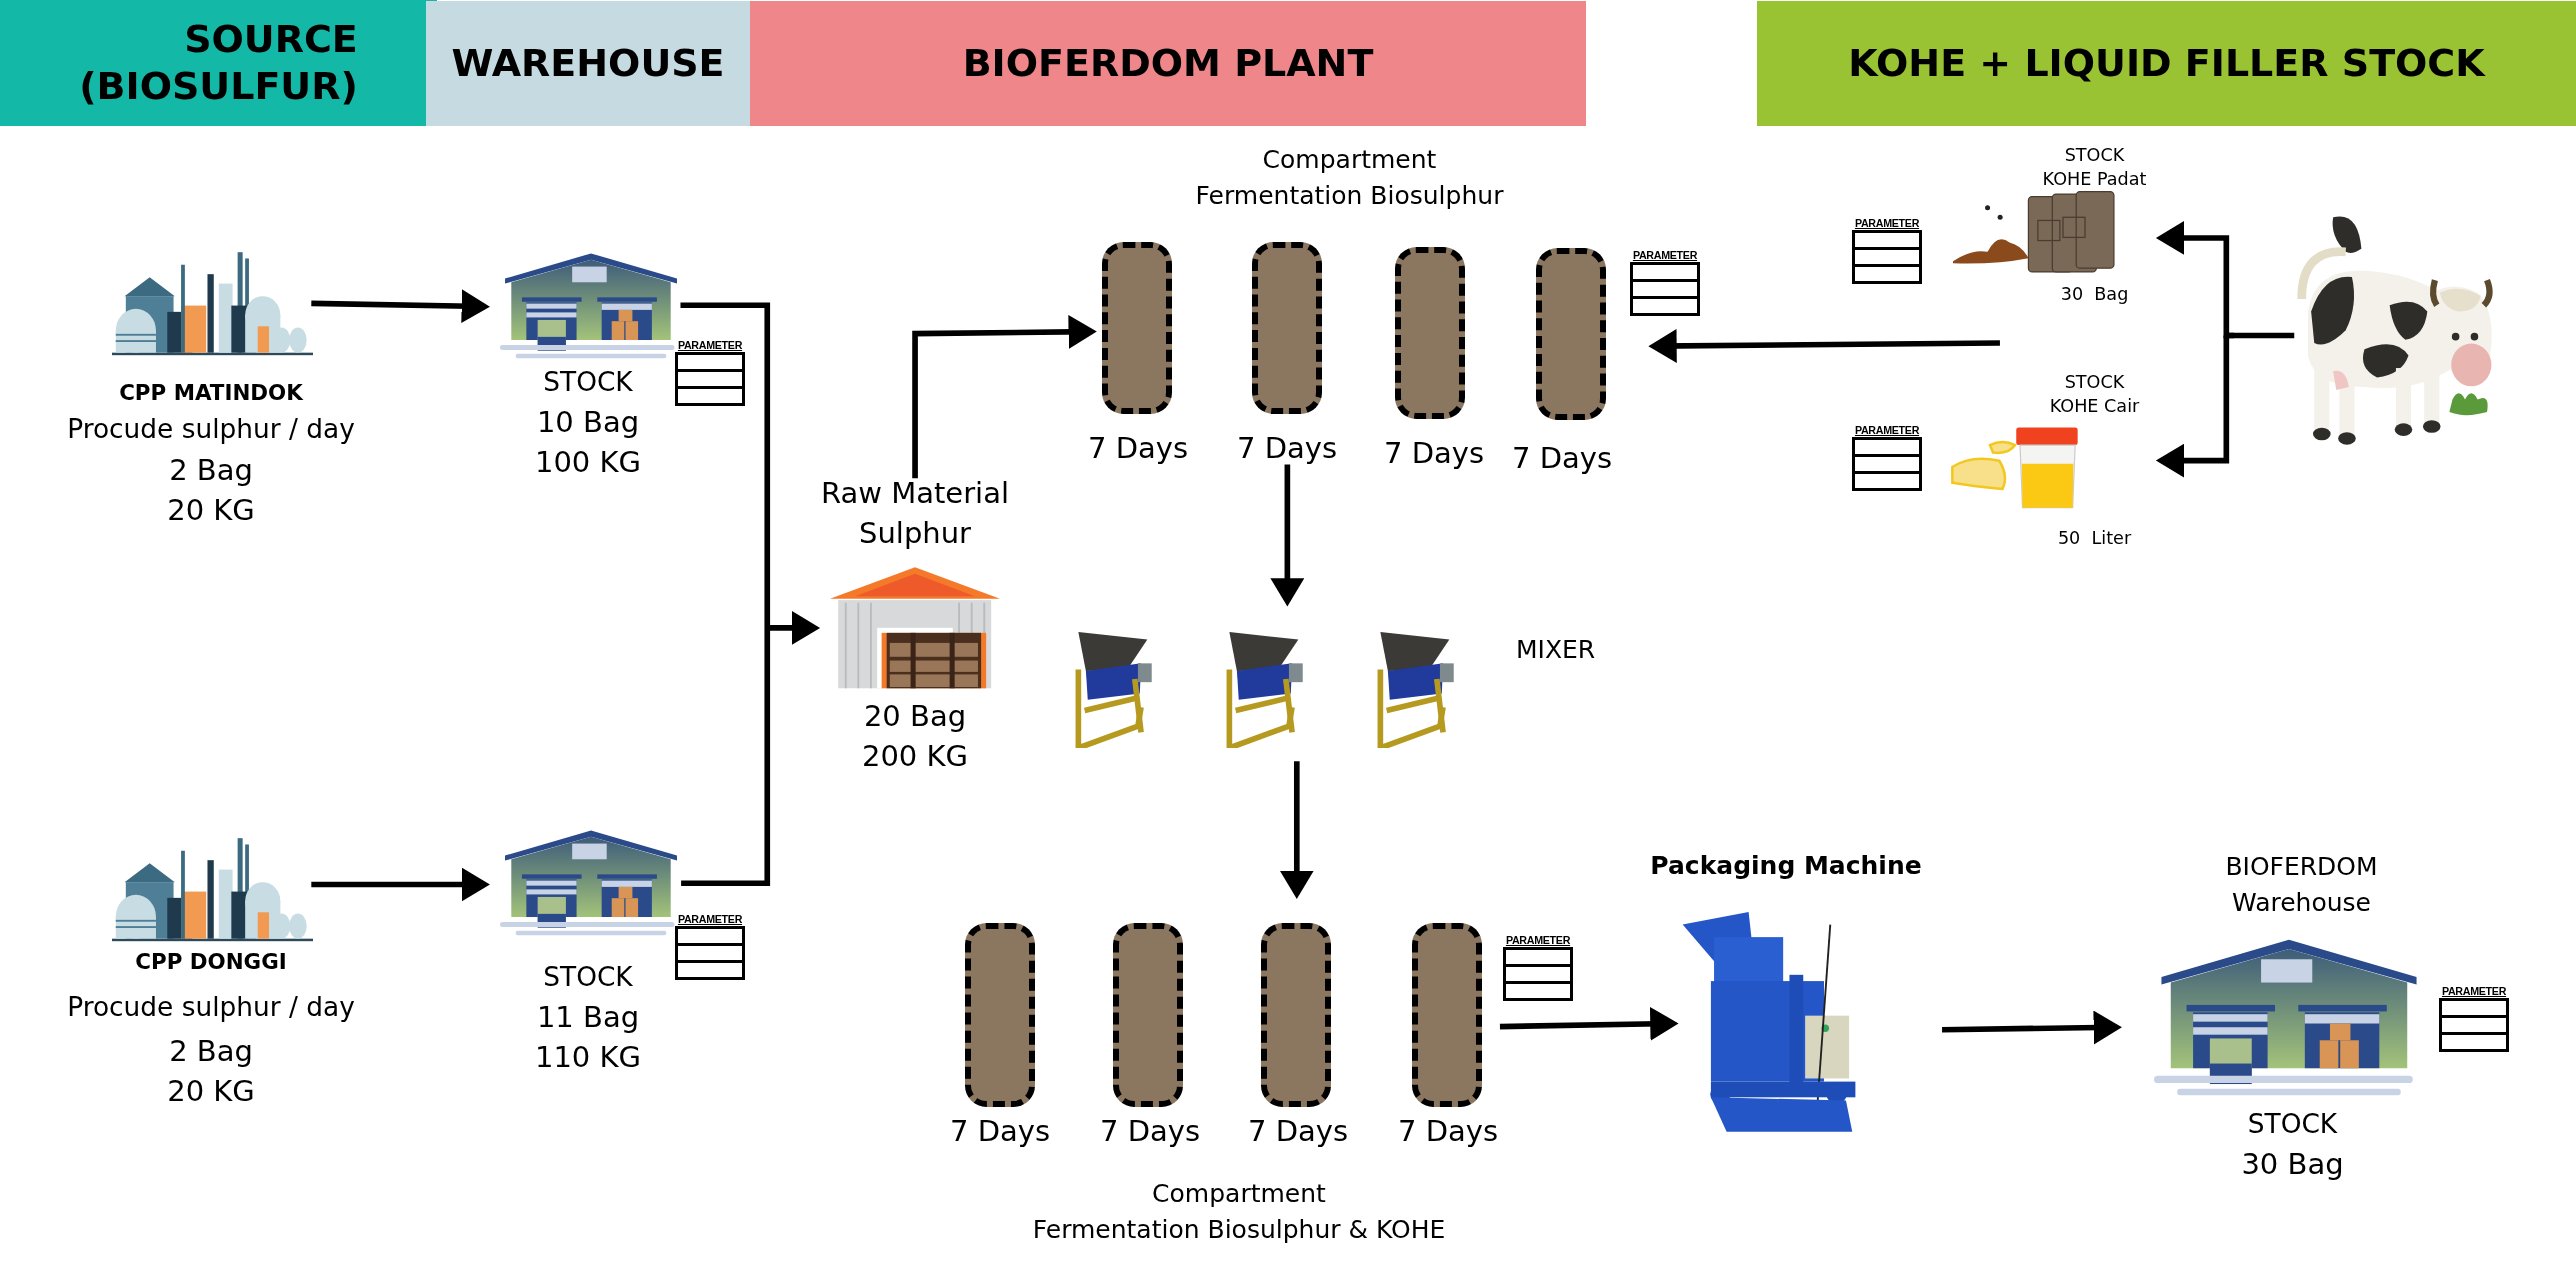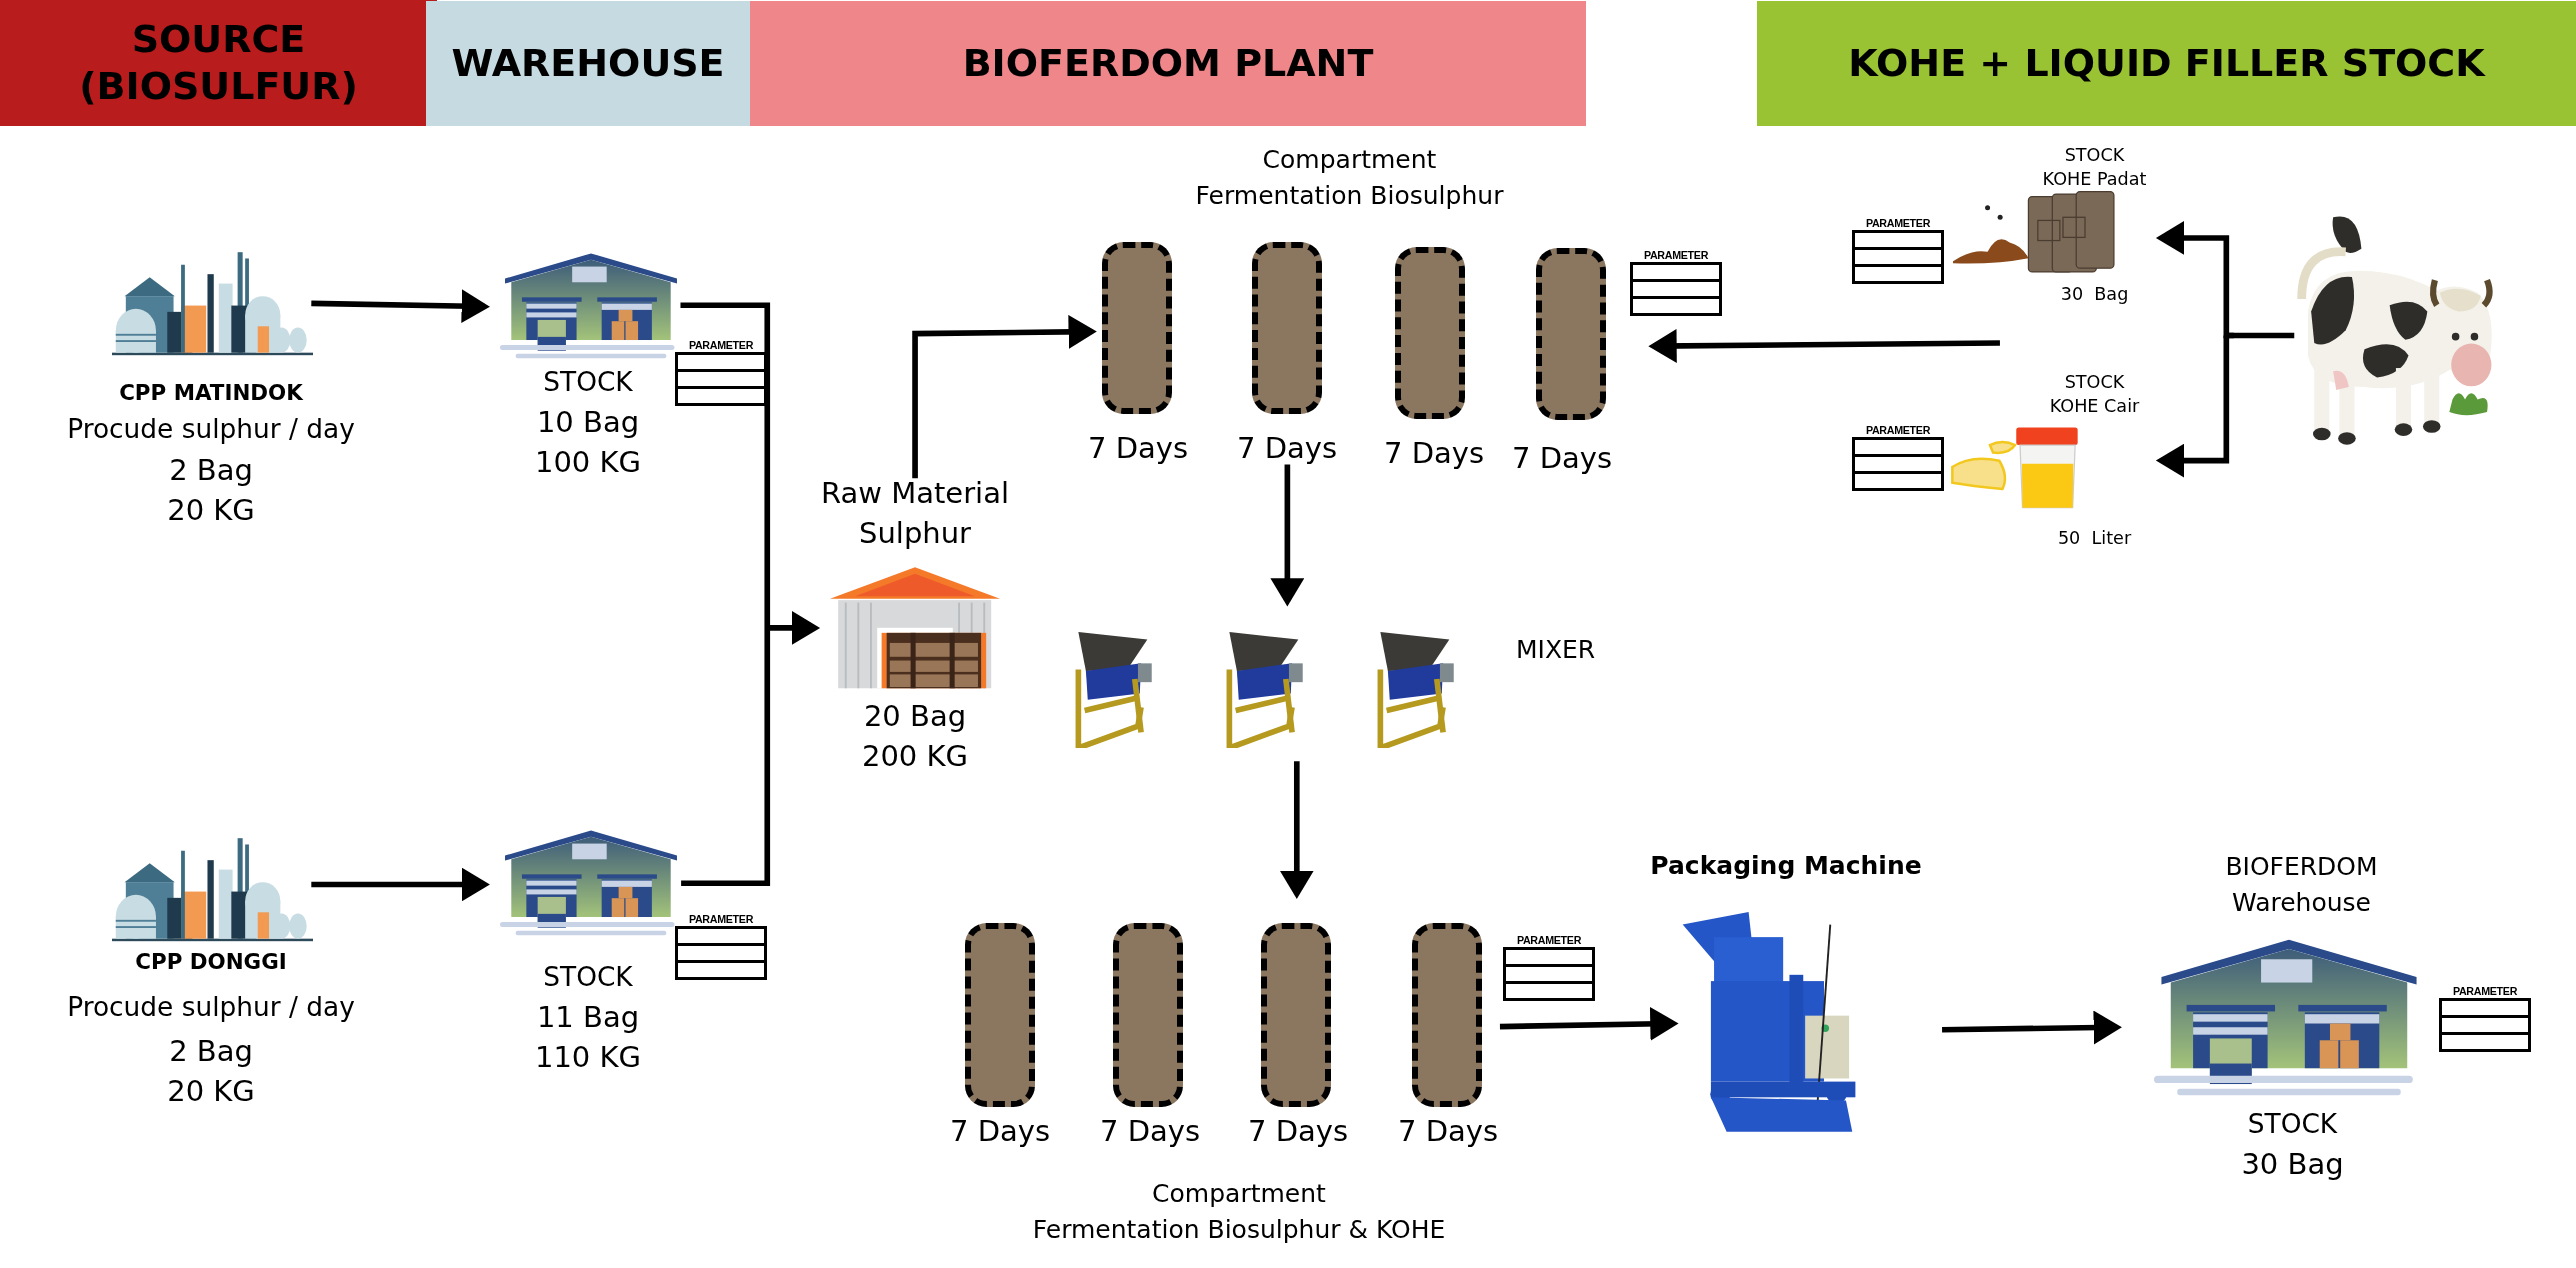--- a/index.html
+++ b/index.html
@@ -4,32 +4,32 @@
 <style>
   html, body { margin:0; padding:0; background:#ffffff; }
   body { width:2576px; height:1269px; position:relative; overflow:hidden; font-family:"Liberation Sans", sans-serif; color:#000; }
   .hdr { position:absolute; top:0; height:126px; display:flex; align-items:center; justify-content:center; text-align:center; font-weight:bold; font-size:38px; line-height:1.25; font-family:"DejaVu Sans", sans-serif; }
   .abs { position:absolute; }
   .lbl { position:absolute; text-align:center; font-family:"DejaVu Sans", sans-serif; white-space:nowrap; }
   .big { font-size:29px; line-height:40px; }
   .mid { font-size:25px; line-height:36px; }
   .small { font-size:17.6px; line-height:24px; }
   .bold { font-weight:bold; }
-  .param { position:absolute; width:92px; }
+  .param { position:absolute; width:70px;text-decoration:underline; }
   .param .pt { font-size:10.7px; font-weight:bold; font-family:"Liberation Sans", sans-serif; letter-spacing:-0.3px; text-align:center; height:14px; line-height:14px; }
   .param .pb { border:3.1px solid #000; }
   .param .pr { height:14px; border-bottom:3.8px solid #000; }
   .param .pr:last-child { border-bottom:none; }
   .tank { position:absolute; width:70px; background:#8b7660; border:6.3px dashed #000; border-radius:21.4px; box-sizing:border-box; }
   svg.wires { position:absolute; left:0; top:0; }
 </style>
 </head>
 <body>
 
-<div class="hdr" style="left:0;width:437px;background:#b91c1c;">
+<div class="hdr" style="left:0;width:437px;background:#14b8a6;text-align:right;">
   <div>
       <div>SOURCE</div>
       <div>(BIOSULFUR)</div>
     </div>
 </div>
 <div class="hdr" style="left:426px;width:324px;background:#c5dbe1;top:1.3px;height:125px;">
   <span>WAREHOUSE</span>
 </div>
 <div class="hdr" style="left:750px;width:836px;background:#ef878a;top:1.3px;height:125px;">
   <span>BIOFERDOM PLANT</span>

